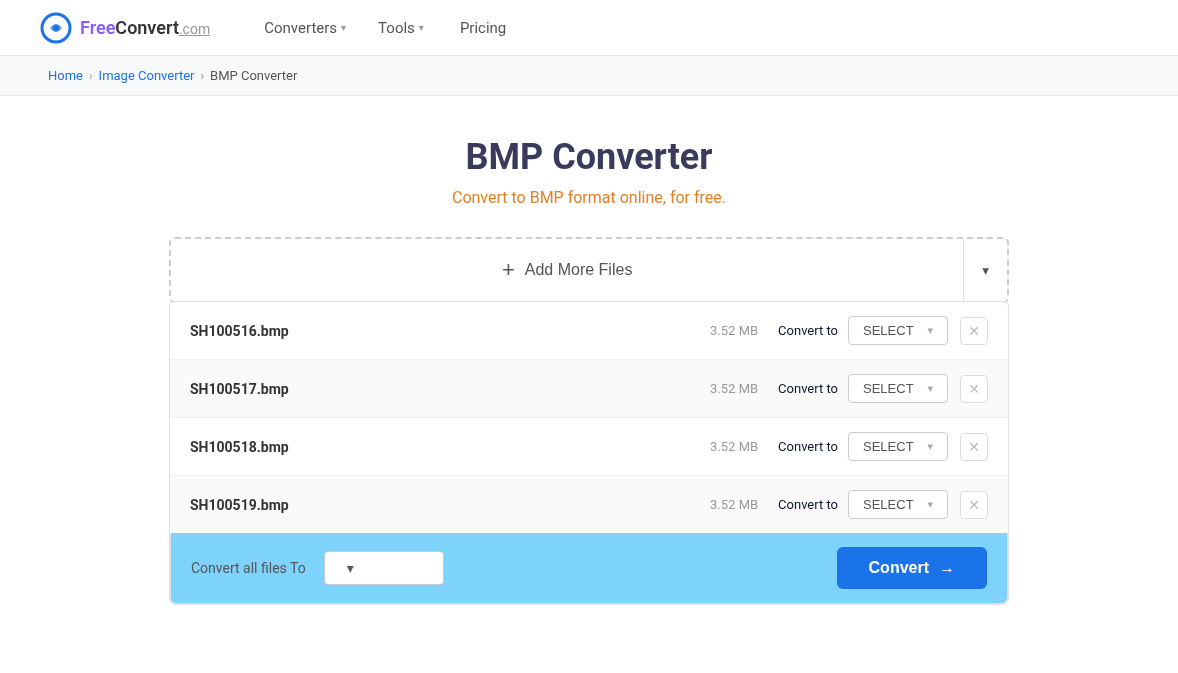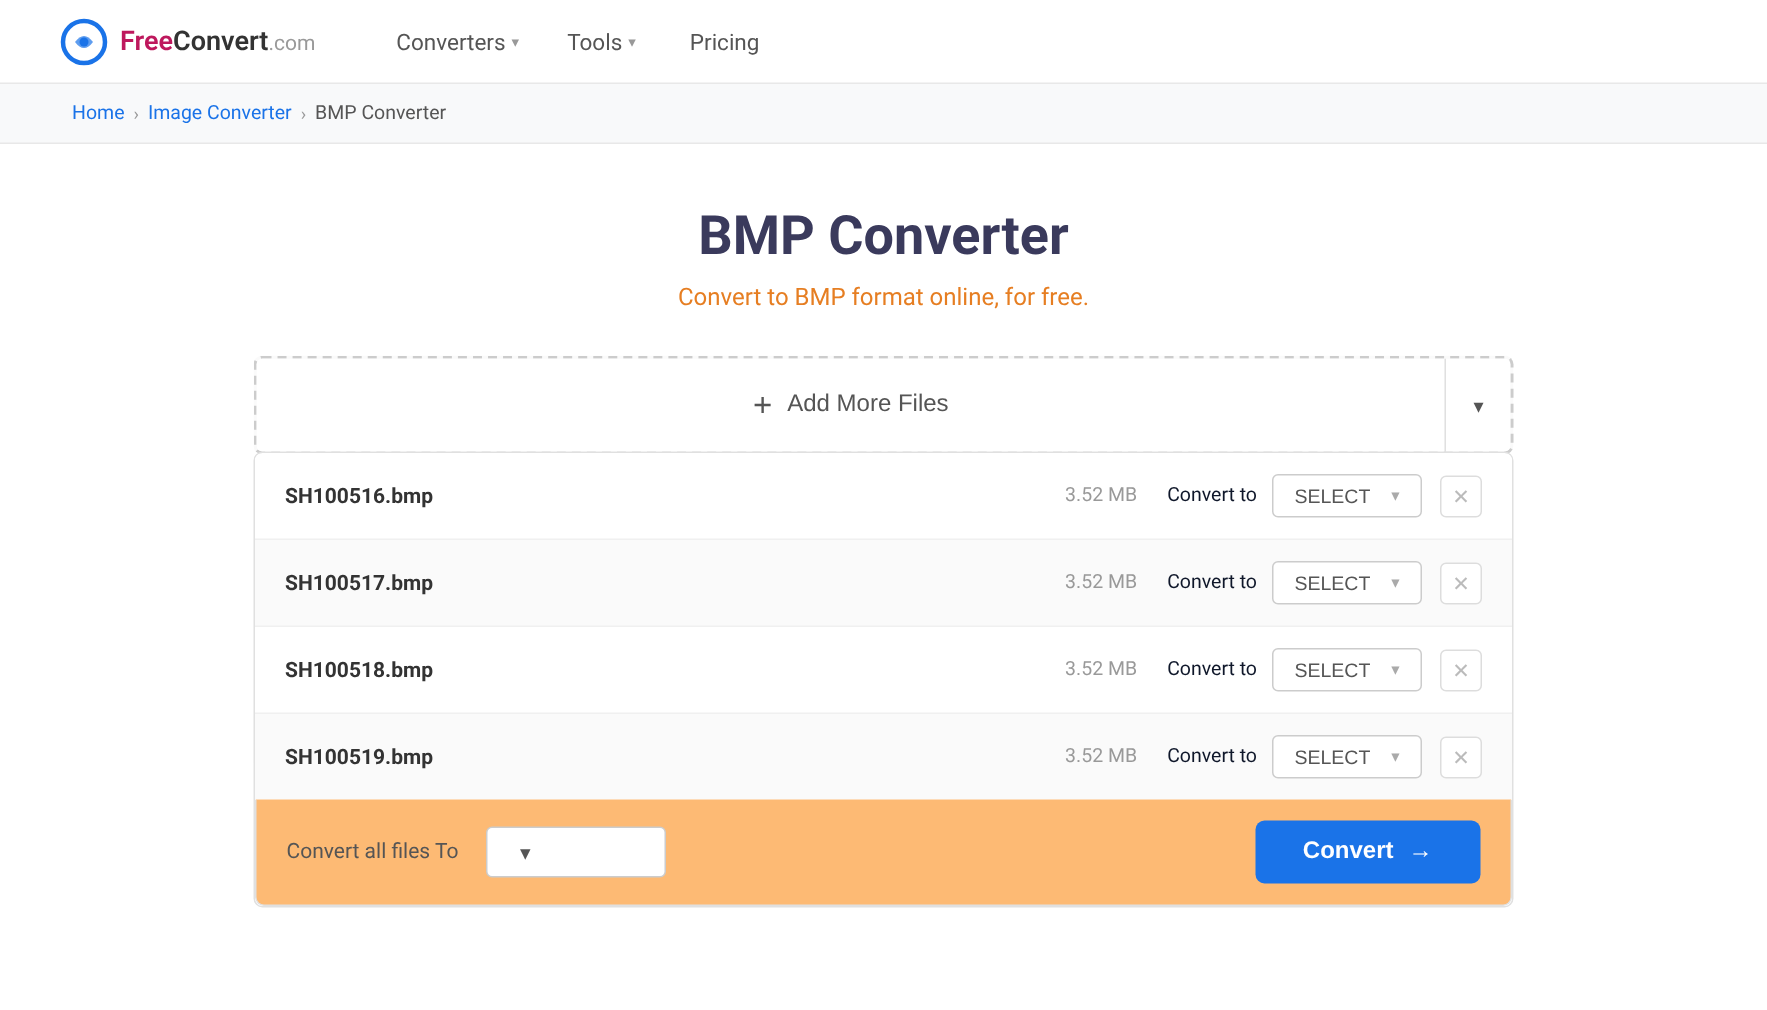--- a/index.html
+++ b/index.html
@@ -6,23 +6,23 @@
     body { font-family: -apple-system, BlinkMacSystemFont, 'Segoe UI', Roboto, sans-serif; background: #fff; color: #333; }
 
     
     .navbar {
       display: flex; align-items: center; padding: 0 40px; height: 56px;
       border-bottom: 1px solid #e8e8e8; background: #fff;
     }
     .logo { display: flex; align-items: center; gap: 8px; text-decoration: none; margin-right: 40px; }
     .logo-icon { width: 32px; height: 32px; }
     .logo-text { font-size: 18px; font-weight: 600; }
-    .logo-text .free { color: #be185d; }
+    .logo-text .free { color: #8b5cf6; }
     .logo-text .convert { color: #333; }
-    .logo-text .com { color: #999; font-weight: 400; font-size: 14px; }
+    .logo-text .com { color: #999; font-weight: 400; font-size: 14px; text-decoration: underline; }
     .nav-links { display: flex; align-items: center; gap: 4px; }
     .nav-link {
       display: flex; align-items: center; gap: 4px; padding: 8px 14px;
       color: #555; font-size: 15px; text-decoration: none; cursor: pointer;
       border-radius: 4px;
     }
     .nav-link .chevron { font-size: 10px; color: #999; }
     .nav-link.pricing { margin-left: 4px; }
 
     
@@ -77,21 +77,21 @@
     .select-btn .select-chevron { color: #aaa; font-size: 11px; }
     .remove-btn {
       margin-left: 12px; width: 28px; height: 28px; border: 1px solid #ddd;
       border-radius: 4px; background: #fff; cursor: pointer; display: flex;
       align-items: center; justify-content: center; color: #bbb; font-size: 14px;
     }
 
     
     .bottom-bar {
       display: flex; align-items: center; justify-content: space-between;
-      padding: 14px 20px; background: #fdba74; border: 1px solid #e0e0e0;
+      padding: 14px 20px; background: #7dd3fc; border: 1px solid #e0e0e0;
       border-top: none; border-radius: 0 0 6px 6px; margin-top: 0; gap: 32px;
     }
     .convert-all-label { font-size: 14px; color: #555; margin-right: 10px; }
     .convert-all-select {
       display: flex; align-items: center; gap: 6px;
       padding: 8px 16px; border: 1px solid #ccc; border-radius: 4px;
       background: #fff; cursor: pointer; font-size: 14px; color: #555;
       min-width: 120px;
     }
     .convert-all-left { display: flex; align-items: center; gap: 8px; }

